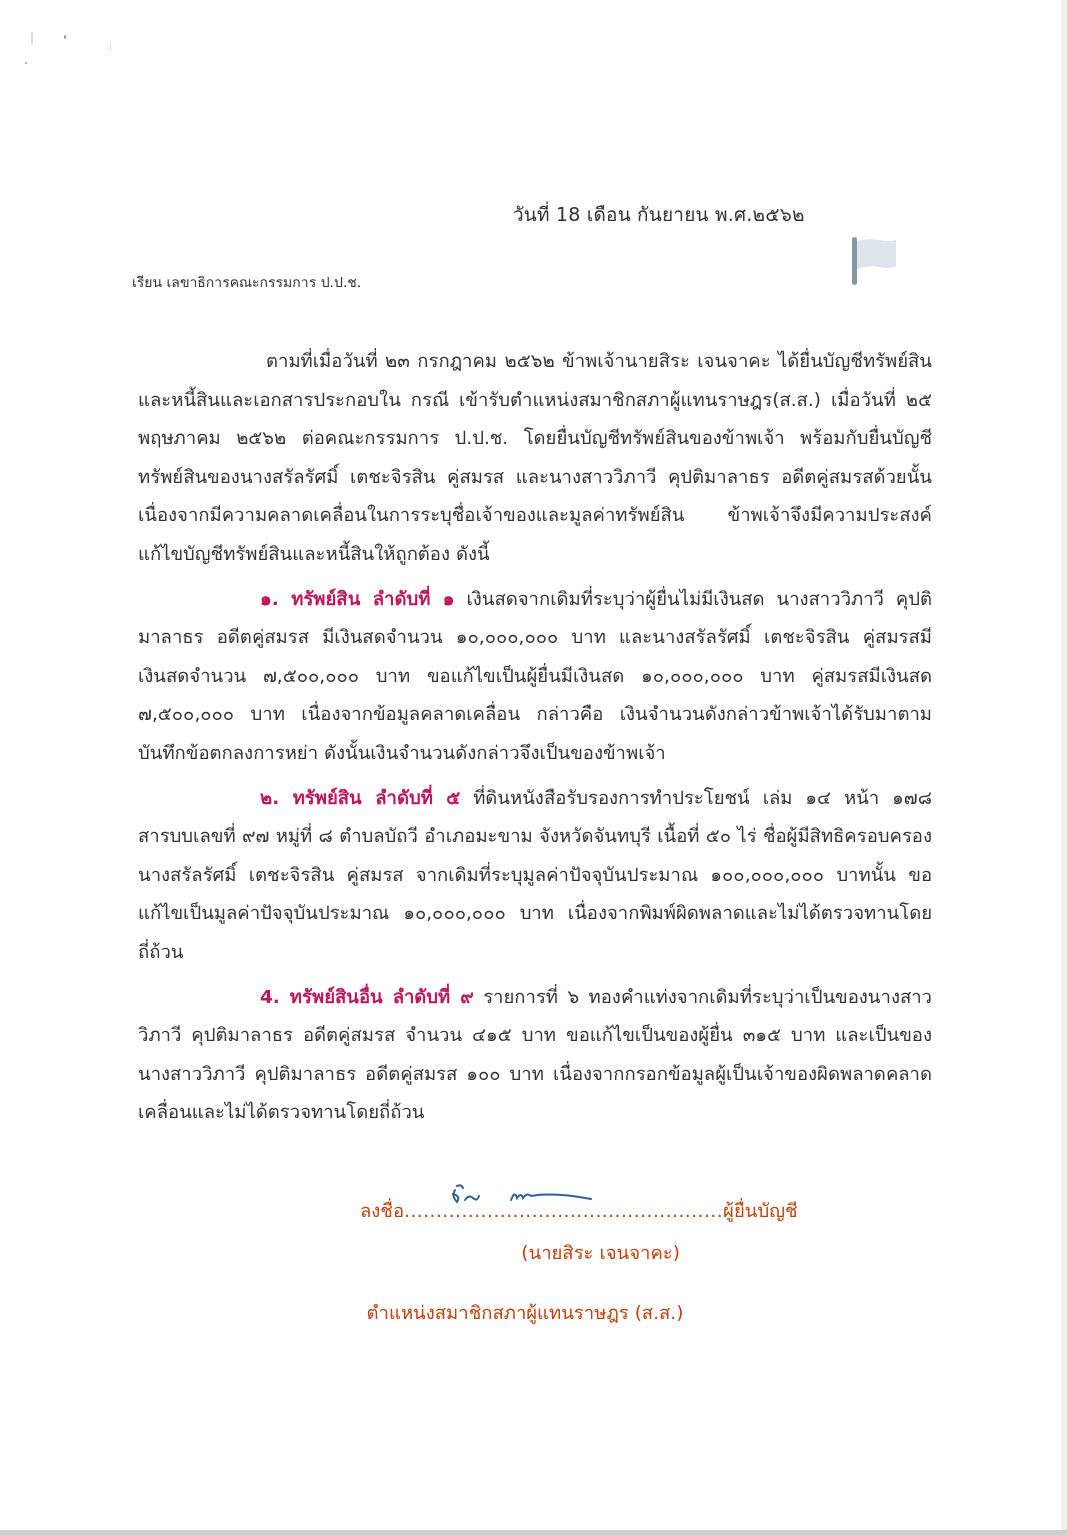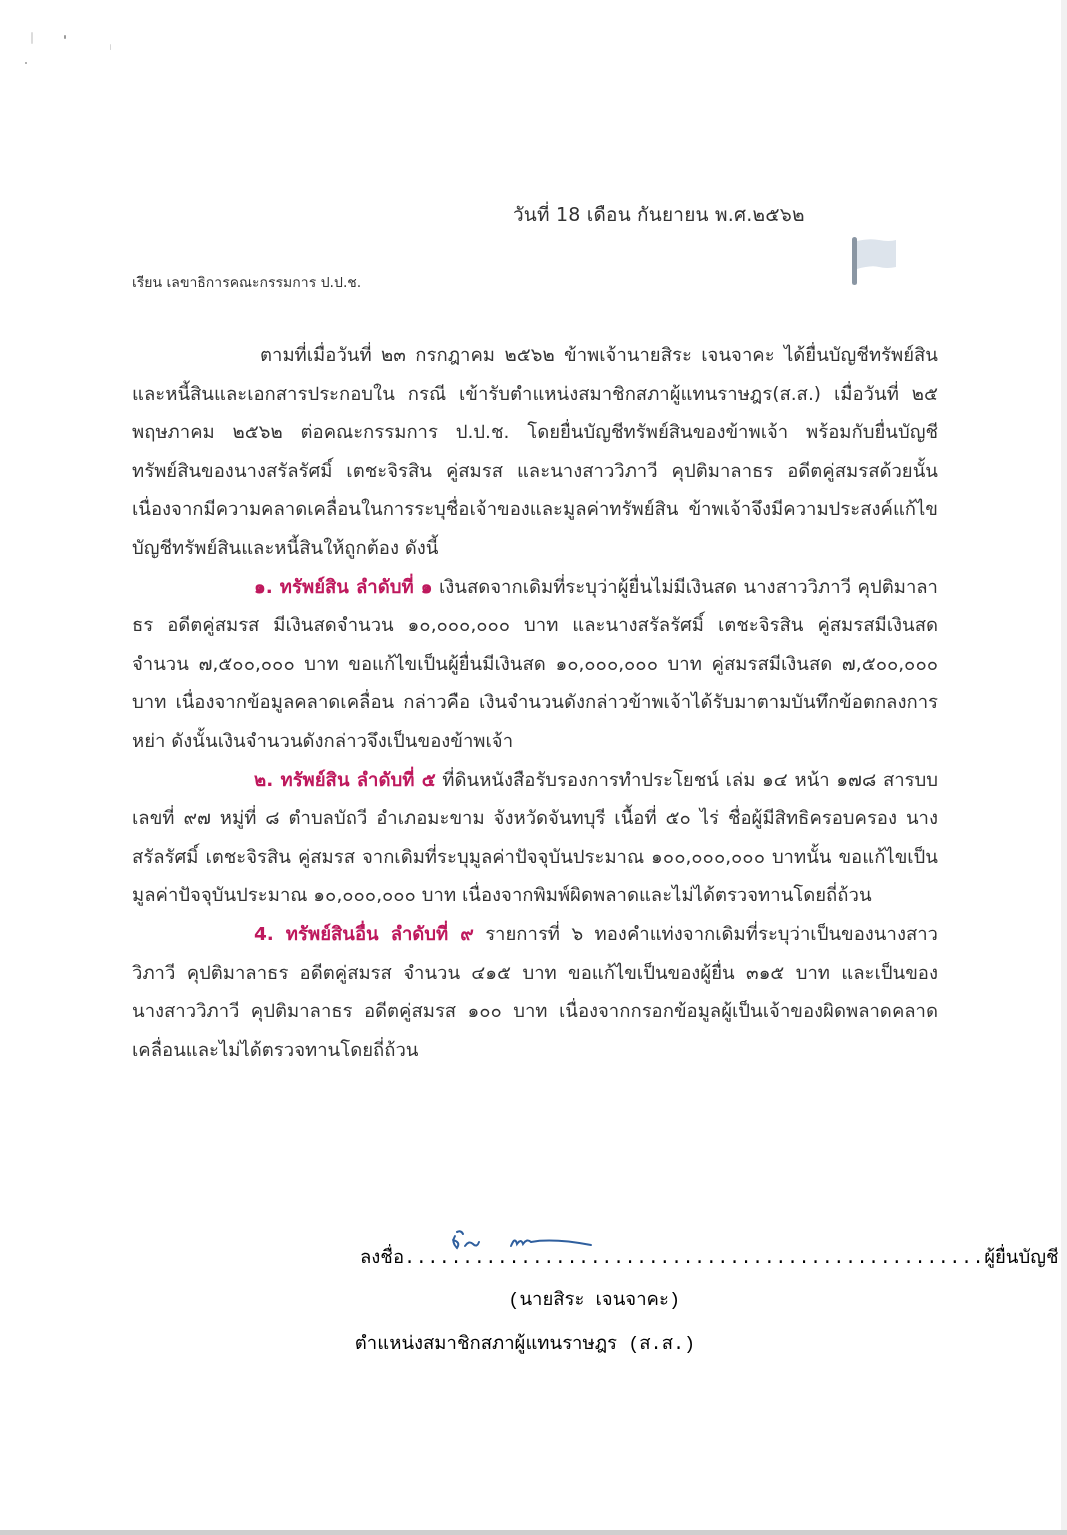--- a/index.html
+++ b/index.html
@@ -11,31 +11,31 @@
   .page-edge-bottom { position: absolute; left: 0; bottom: 0; width: 1067px; height: 5px; background: #cfcfcf; }
   .specks { position: absolute; left: 28px; top: 30px; }
   .speck { position: absolute; background: #9a9a9a; border-radius: 1px; }
 
   .date-line { position: absolute; top: 199px; left: 513px; font-size: 19px; letter-spacing: 0.2px; white-space: nowrap; }
   .flag-icon { position: absolute; left: 851px; top: 235px; width: 46px; height: 52px; }
 
   .salutation { position: absolute; top: 271px; left: 132px; font-size: 14px; white-space: nowrap; }
 
   .body-text { position: absolute; left: 132px; width: 806px; font-size: 18.5px; line-height: 38.6px; top: 336px; }
-  .para { margin: 0; text-align: justify; text-align-last: left; }
+  .para { margin: 6px; text-align: justify; text-align-last: left; }
   .indent { text-indent: 128px; }
   .indent-item { text-indent: 122px; }
   .bold { font-weight: bold; color: #be185d; }
 
-  .signature-block { position: absolute; top: 1242px; left: 360px; width: 370px; font-size: 18.5px; color: #000000; font-family: Liberation Mono, monospace; }
+  .signature-block { position: absolute; top: 1196px; left: 360px; width: 370px; font-size: 18.5px; color: #c2410c; }
   .sig-line { white-space: nowrap; position: relative; height: 36px; }
   .sig-dots { letter-spacing: 0.5px; }
   .sig-scribble { position: absolute; left: 83px; top: -14px; }
   .sig-name { text-align: right; margin-top: 6px; height: 36px; width: 300px; margin-left: 20px; }
-  .sig-position { text-align: center; margin-top: 8px; white-space: nowrap; width: 370px; margin-left: -20px; }
+  .sig-position { text-align: center; margin-top: 24px; white-space: nowrap; width: 370px; margin-left: -20px; }
 </style>
 </head>
 <body>
 
 <div class="page-edge-right"></div>
 <div class="page-edge-bottom"></div>
 
 <div class="specks">
   <div class="speck" style="left:3px;top:2px;width:2px;height:12px;opacity:.35"></div>
   <div class="speck" style="left:36px;top:5px;width:2px;height:4px;"></div>

